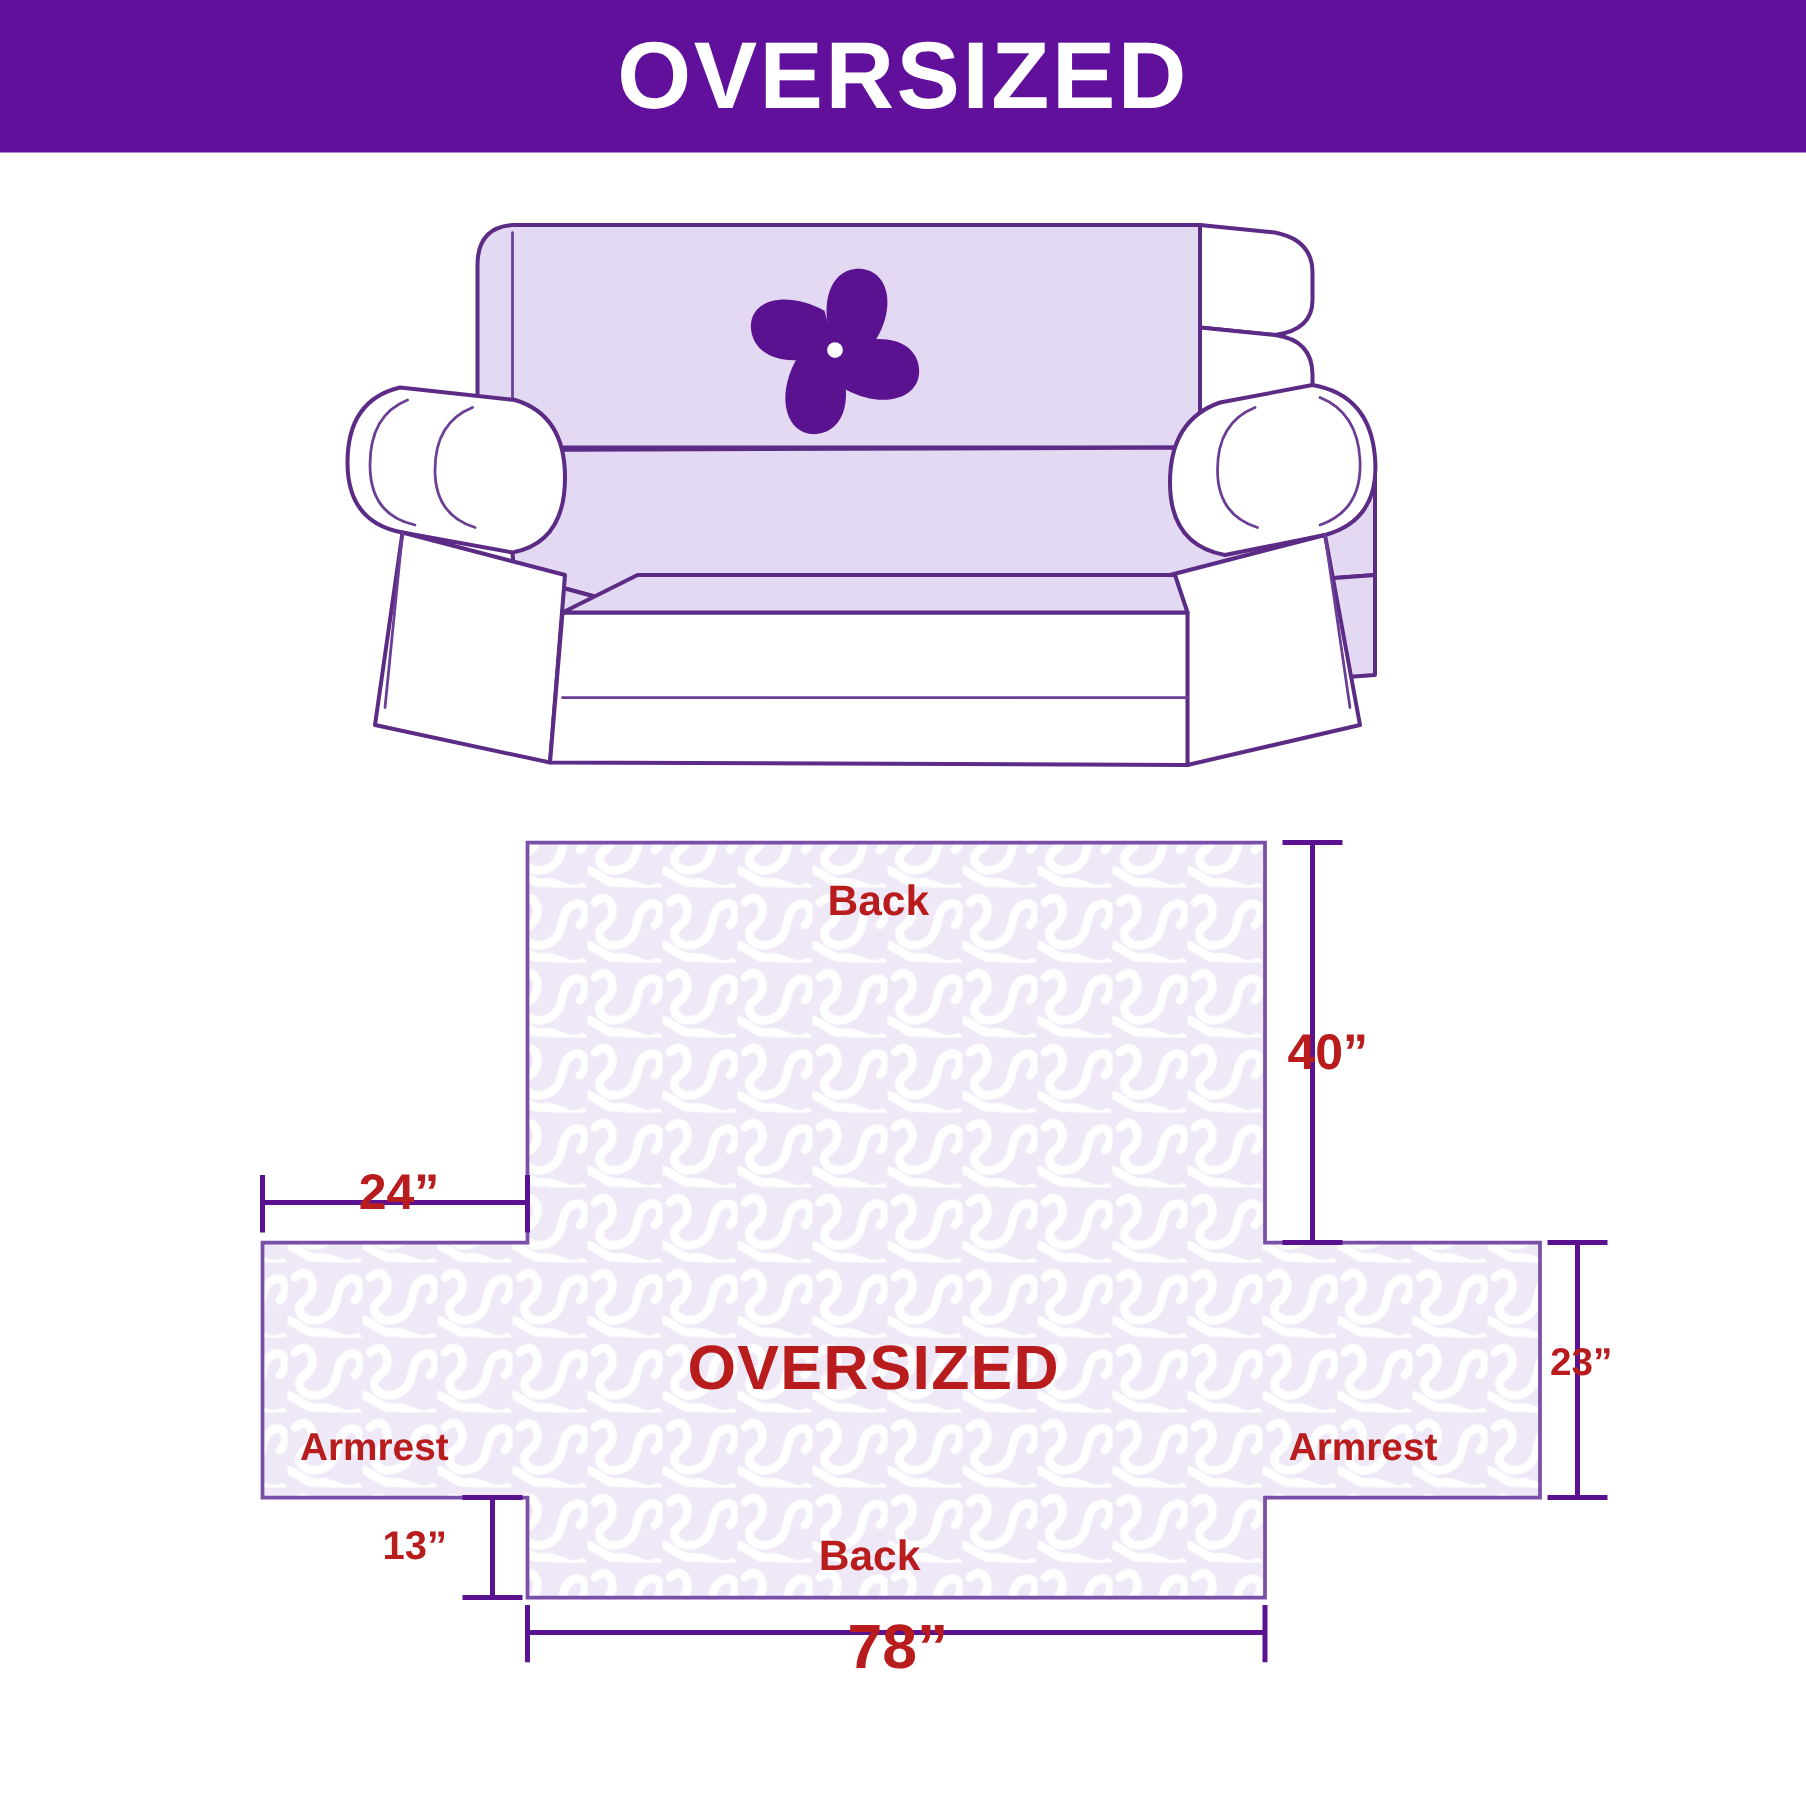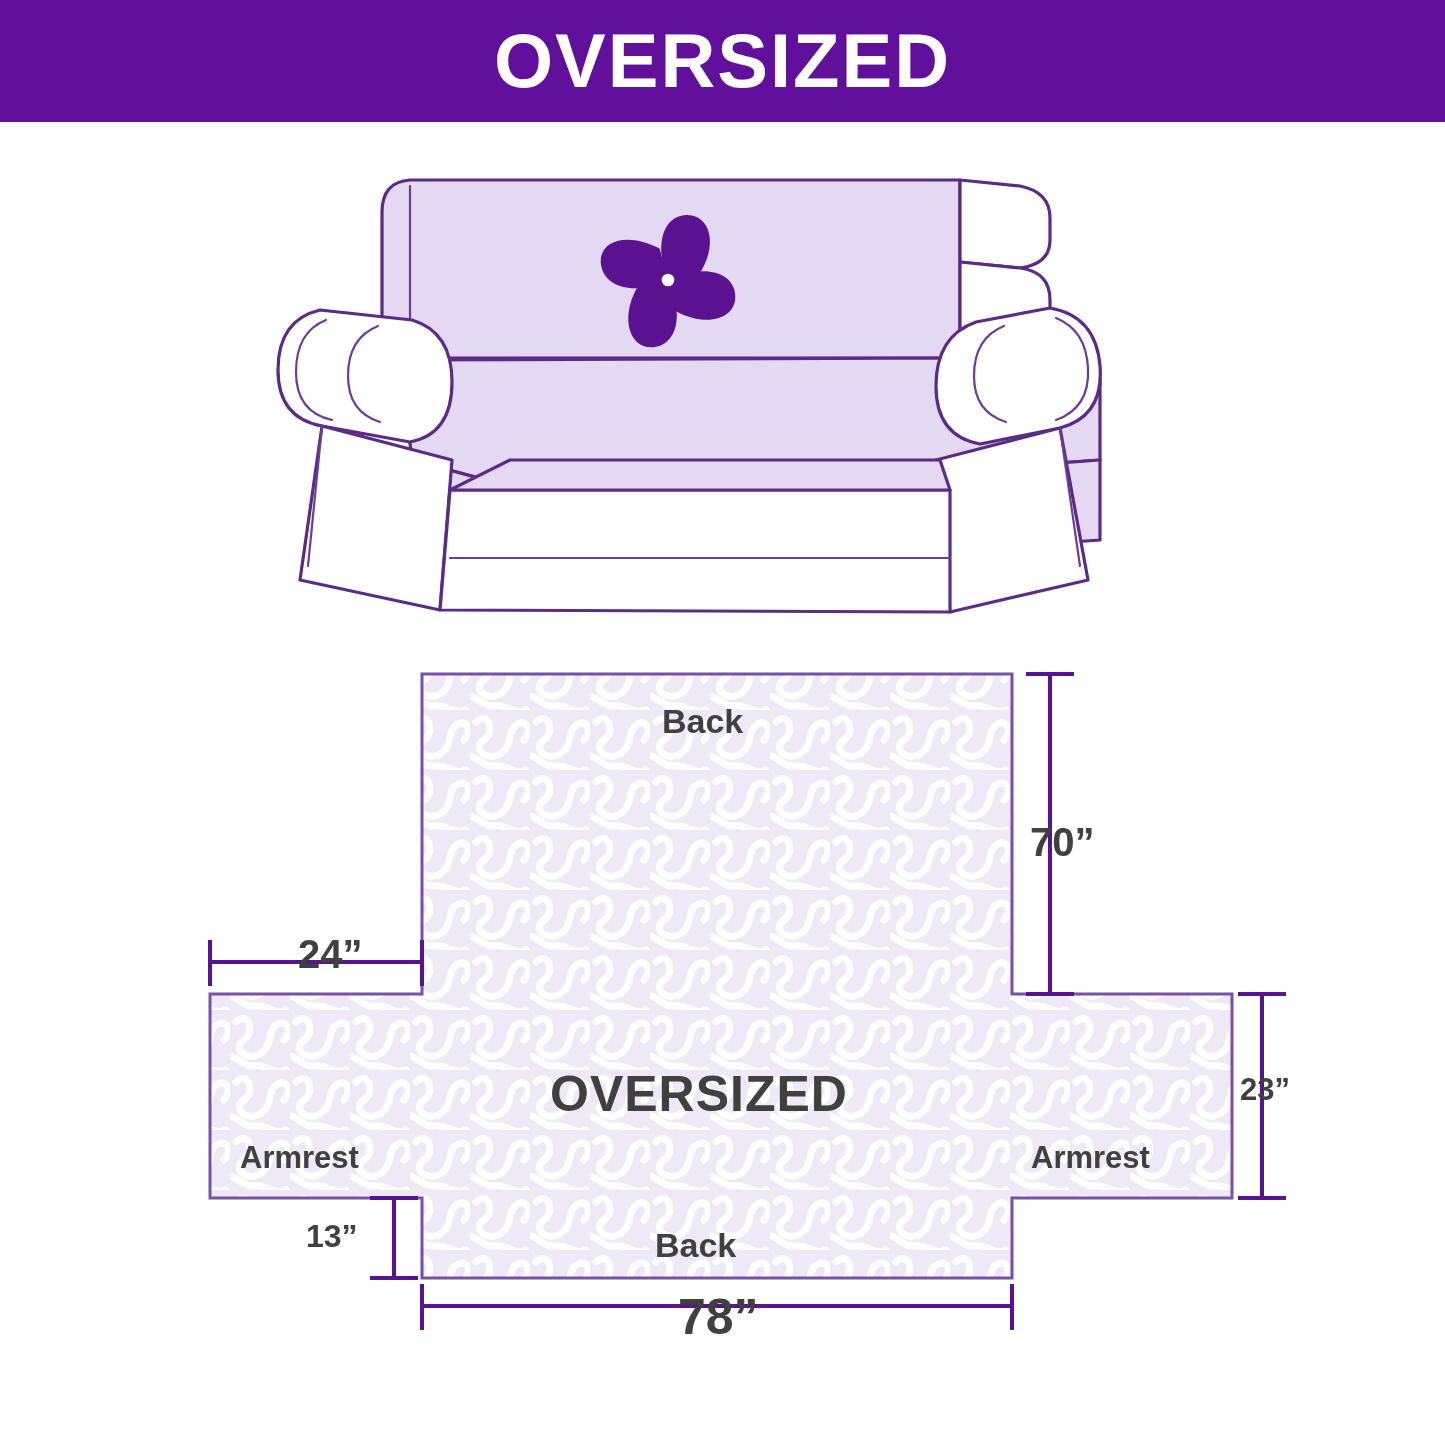--- a/index.html
+++ b/index.html
@@ -56,21 +56,21 @@
     position: absolute;
     left: 170px;
     top: 650px;
     width: 1180px;
     height: 680px;
   }
 
   
   .diagram-label {
     position: absolute;
-    color: #404040;
+    color: #b91c1c;
     font-weight: bold;
     font-family: "Liberation Sans", sans-serif;
     white-space: nowrap;
   }
   #label-back {
     left: 662px;
     top: 702px;
     font-size: 34px;
   }
   #label-front {
@@ -96,21 +96,20 @@
   }
   #dim-40 {
     left: 1030px;
     top: 820px;
     font-size: 40px;
   }
   #dim-24 {
     left: 287px;
     top: 932px;
     font-size: 40px;
-    margin-left: 11px;
   }
   #dim-23 {
     left: 1240px;
     top: 1072px;
     font-size: 31px;
   }
   #dim-13 {
     left: 306px;
     top: 1218px;
     font-size: 32px;
@@ -241,19 +240,19 @@
       <line class="dimline" x1="842" y1="634" x2="842" y2="680"></line>
     </g>
   </svg>
 
   <div class="diagram-label" id="label-back">Back</div>
   <div class="diagram-label" id="label-front">Back</div>
   <div class="diagram-label" id="label-armrest-left">Armrest</div>
   <div class="diagram-label" id="label-armrest-right">Armrest</div>
   <div class="diagram-label" id="label-center">OVERSIZED</div>
 
-  <div class="diagram-label" id="dim-40">70”</div>
+  <div class="diagram-label" id="dim-40">40”</div>
   <div class="diagram-label" id="dim-24">24”</div>
   <div class="diagram-label" id="dim-23">23”</div>
   <div class="diagram-label" id="dim-13">13”</div>
   <div class="diagram-label" id="dim-78">78”</div>
 
 </div>
 
 </body></html>

